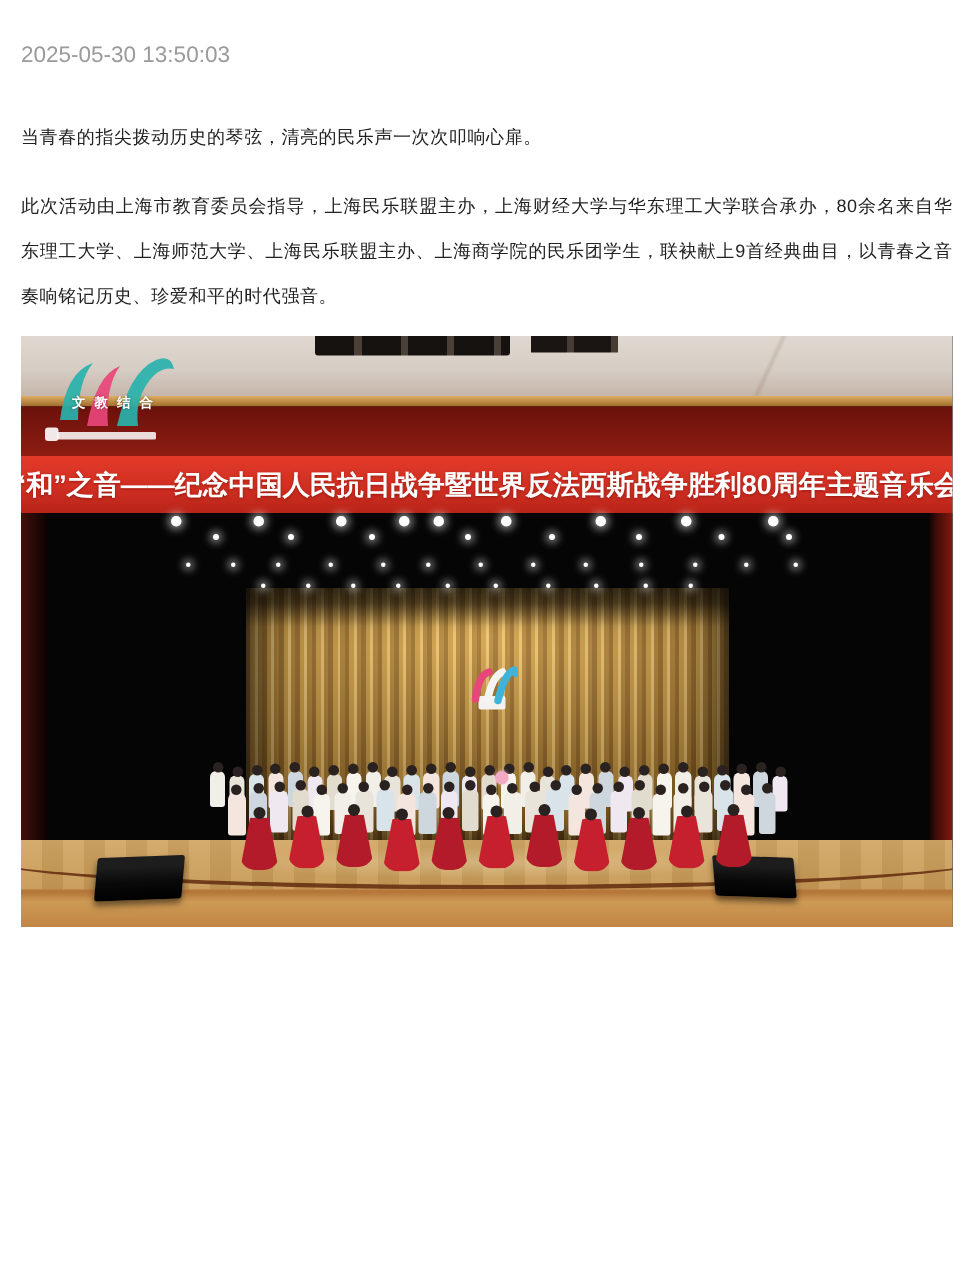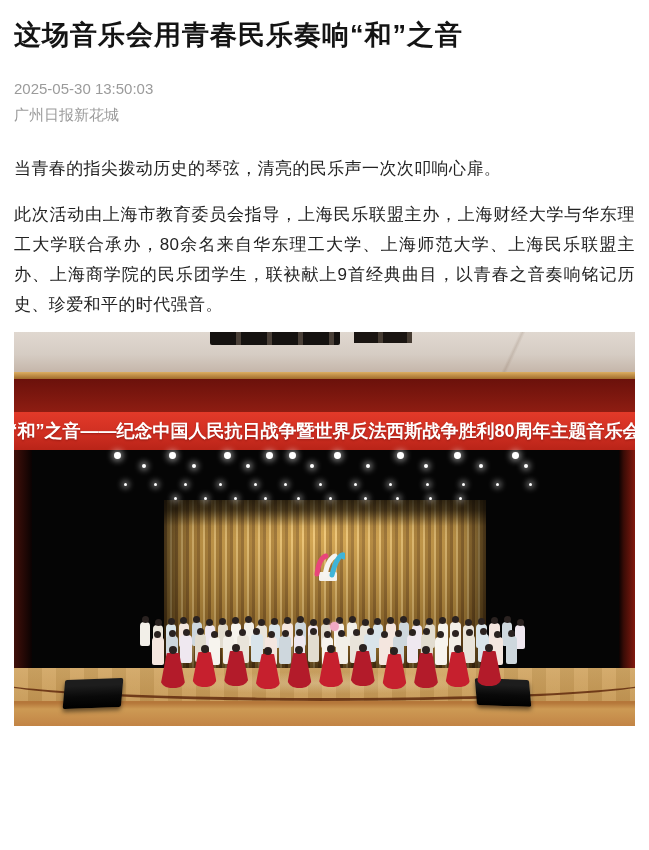--- a/index.html
+++ b/index.html
@@ -1,21 +1,21 @@
 <!DOCTYPE html>
 <html><head>
 <meta charset="utf-8">
 <style>
   html,body{margin:0;padding:0;background:#fff;}
   body{width:649px;height:850px;overflow:hidden;font-family:"Liberation Sans","DejaVu Sans",sans-serif;}
   .page{padding:0 14px;position:relative;}
 
   .title{margin:18px 0 0;font-size:27px;line-height:34px;font-weight:bold;color:#141414;letter-spacing:1px;}
   .meta{margin-top:24px;color:#9b9b9b;font-size:15px;line-height:26px;}
-  .para{margin:16px 0 0;font-size:17px;line-height:30px;color:#222;text-align:justify;letter-spacing:.4px;}
+  .para{margin:16px 0 0;font-size:12px;line-height:30px;color:#222;text-align:justify;letter-spacing:.4px;}
   .para.first{margin-top:26px;}
 
   
   .photo{position:relative;width:621px;height:394px;margin:12px 0 0;background:#040404;overflow:hidden;}
   .photo *{position:absolute;}
 
   .ph-ceiling{left:0;top:0;width:100%;height:40px;
     background:linear-gradient(180deg,#e0d8d0 0%,#d6cdc4 55%,#c5b6aa 100%);}
   .ph-ceiling-seam{left:55%;top:0;width:45%;height:40px;
     background:linear-gradient(115deg,transparent 55%,rgba(120,95,75,.18) 56%,transparent 57%);}
@@ -87,25 +87,23 @@
   .ph-wm .wm-sub{left:12px;top:56px;width:66px;height:5px;background:rgba(255,255,255,.85);
     border-radius:1px;}
   .ph-wm .wm-sub-icon{left:4px;top:53px;width:9px;height:9px;background:rgba(255,255,255,.9);
     border-radius:2px;}
 </style>
 </head>
 <body>
 
 <div class="page">
 
-  <h1 class="title">这场音乐会用青春民乐奏响“和”之音</h1>
 
   <div class="meta">
     <div>2025-05-30 13:50:03</div>
-    <div>广州日报新花城</div>
   </div>
 
   <p class="para first">当青春的指尖拨动历史的琴弦，清亮的民乐声一次次叩响心扉。</p>
   <p class="para">此次活动由上海市教育委员会指导，上海民乐联盟主办，上海财经大学与华东理工大学联合承办，80余名来自华东理工大学、上海师范大学、上海民乐联盟主办、上海商学院的民乐团学生，联袂献上9首经典曲目，以青春之音奏响铭记历史、珍爱和平的时代强音。</p>
 
   <figure class="photo">
     <div class="ph-ceiling"></div>
     <div class="ph-ceiling-seam"></div>
     <div class="ph-vent"></div>
     <div class="ph-vent2"></div>
@@ -243,15 +241,25 @@
       </div>
 
     <div class="ph-floor"></div>
     <div class="ph-floor-sheen"></div>
     <div class="ph-floor-edge"></div>
     <div class="ph-apron"></div>
 
     <div class="ph-speaker left"></div>
     <div class="ph-speaker right"></div>
 
+    <div class="ph-wm">
+      <svg width="104" height="70" viewBox="0 0 104 70" xmlns="http://www.w3.org/2000/svg">
+        <path d="M14 48 Q18 16 36 10 Q26 22 26 48" fill="#29b2ad" opacity="0.92"></path>
+        <path d="M32 52 Q38 18 54 12 Q44 26 46 52" fill="#e8457a" opacity="0.92"></path>
+        <path d="M52 52 Q60 16 78 8 Q88 4 90 14 Q80 12 72 24 Q64 36 66 52" fill="#29b2ad" opacity="0.92"></path>
+      </svg>
+      <div class="wm-text">文教结合</div>
+      <div class="wm-sub-icon"></div>
+      <div class="wm-sub"></div>
+    </div>
   </figure>
 
 </div>
 
 </body></html>

